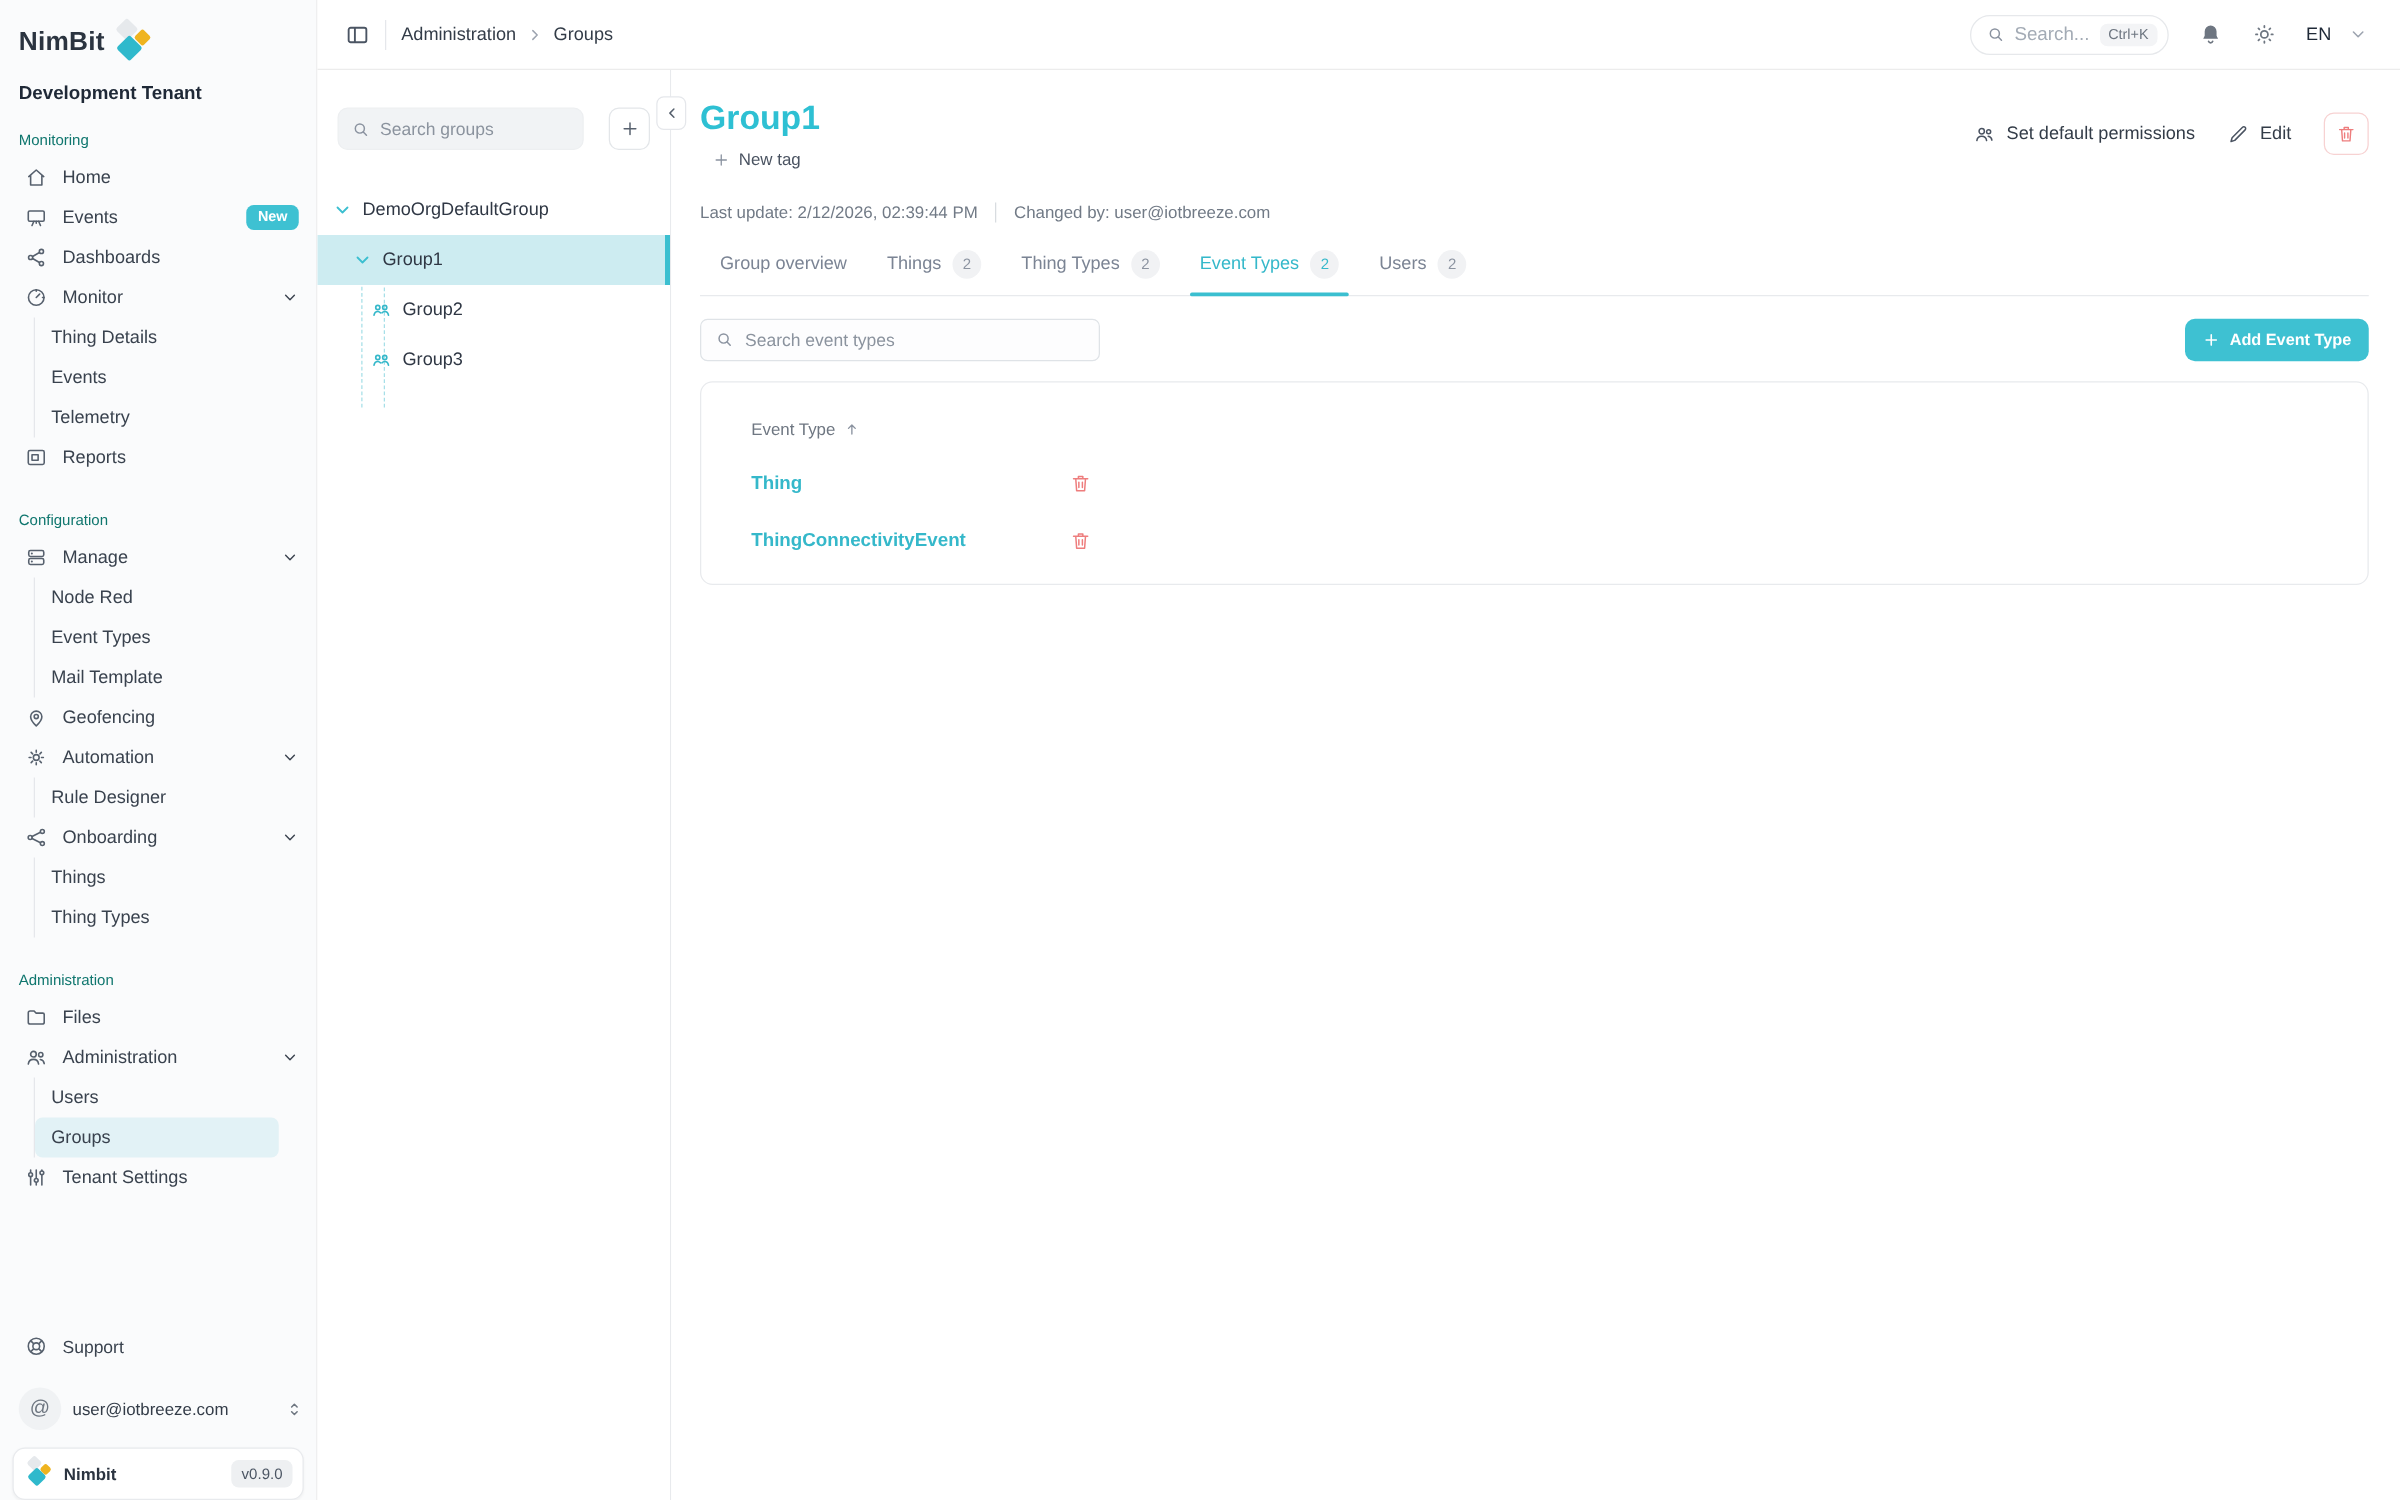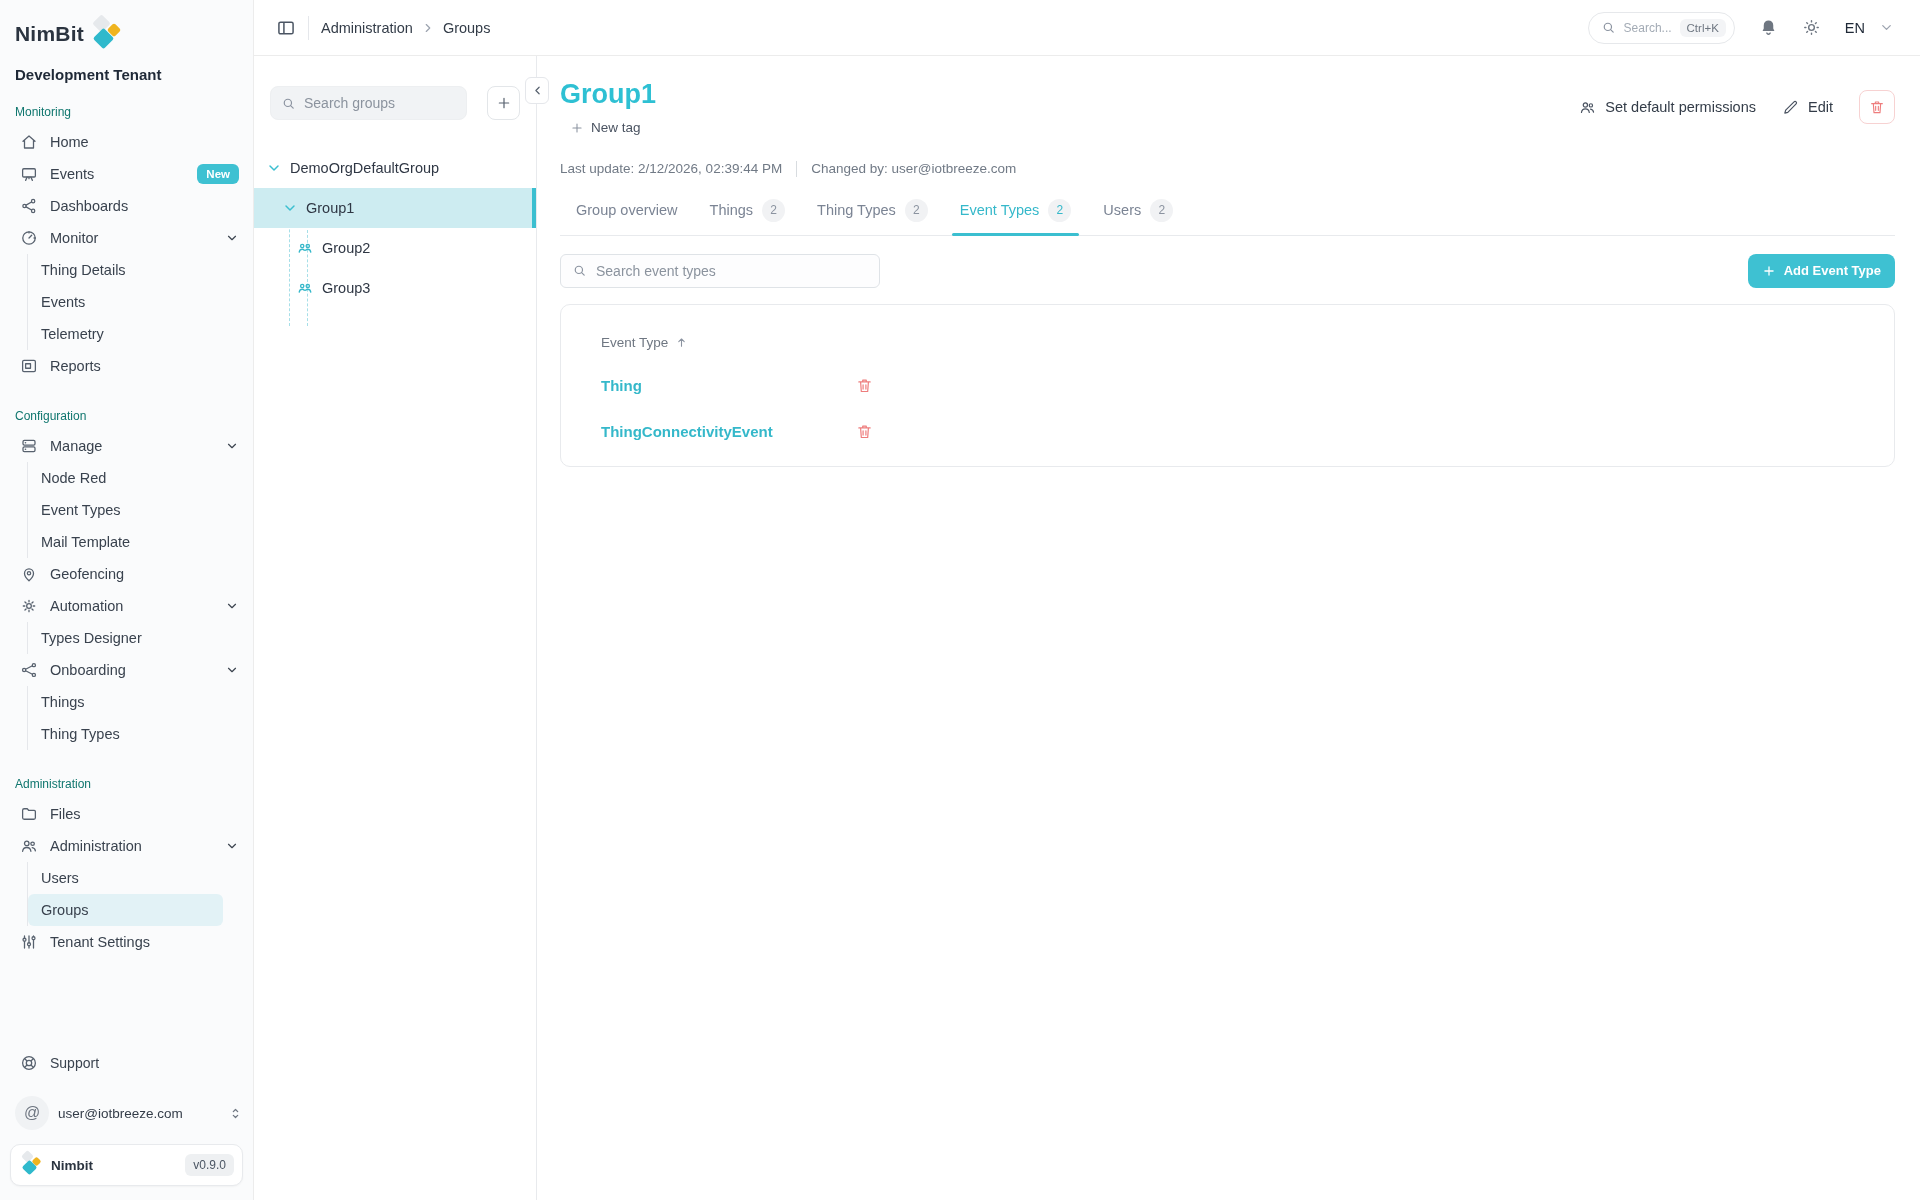--- a/index.html
+++ b/index.html
@@ -26,21 +26,21 @@
   .side-item .lbl { flex:0 1 auto; }
   .ic { width:18px; height:18px; flex:none; color:#57616e; }
   .ic svg { width:100%; height:100%; display:block; }
   .chev-r { margin-left:auto; width:14px; height:14px; color:#3c4450; }
   .badge-new { margin-left:auto; background:#3ec1d2; color:#fff; font-size:11.5px; font-weight:700;
     padding:4px 9px; border-radius:6px; }
   .side-children { margin-left:27px; border-left:1px solid #e5e7eb; }
   .side-child { height:32px; display:flex; align-items:center; padding-left:13px;
     font-size:14.5px; color:#39424e; cursor:pointer; }
   .side-child.active { background:#e2f2f6; border-radius:6px; margin-right:30px; }
-  .side-bottom { margin-top:auto; padding-bottom:14px; }
+  .side-bottom { margin-top:auto; padding-bottom:0; }
   .support-row { height:34px; display:flex; align-items:center; gap:12px; padding:0 20px;
     font-size:14px; color:#39424e; cursor:pointer; }
   .user-row { margin:16px 10px 0 15px; display:flex; align-items:center; gap:9px; cursor:pointer; }
   .avatar { width:34px; height:34px; border-radius:50%; background:#f0f2f4; color:#6e7681;
     display:flex; align-items:center; justify-content:center; font-size:16px; }
   .user-email { font-size:13.5px; color:#333c48; flex:1; }
   .unfold { width:15px; height:15px; color:#6e7681; }
   .brand-card { margin:14px 10px 0; height:42px; background:#fff; border:1px solid #e8eaed;
     border-radius:10px; box-shadow:0 1px 2px rgba(0,0,0,.04); display:flex; align-items:center;
     gap:6px; padding:0 8px 0 8px; }
@@ -55,21 +55,21 @@
   .col { flex:1; display:flex; flex-direction:column; height:1200px; }
   .topbar { height:56px; min-height:56px; border-bottom:1px solid #ececec; display:flex;
     align-items:center; padding:0 26px 0 22px; background:#fff; }
   .tb-divider { width:1px; height:24px; background:#e5e7eb; margin:0 12px; }
   .crumb { font-size:14.5px; color:#333c48; cursor:pointer; }
   .crumb-sep { width:14px; height:14px; color:#9ca3af; margin:0 8px; }
   .tb-spacer { flex:1; }
   .search-pill { height:32px; border:1px solid #e6e8eb; border-radius:16px; display:flex;
     align-items:center; gap:8px; padding:0 8px 0 12px; margin-right:24px; cursor:pointer; background:#fff; }
   .search-pill .ic { width:15px; height:15px; color:#8b93a0; }
-  .search-pill .ph { font-size:12px; color:#a3abb5; }
+  .search-pill .ph { font-size:15px; color:#a3abb5; }
   .kbd { background:#f3f4f6; border-radius:6px; font-size:11.5px; color:#6e7681; padding:3px 7px; }
   .tb-icon { width:19px; height:19px; color:#6e7681; margin-right:24px; cursor:pointer; }
   .lang { font-size:14.5px; font-weight:500; color:#1f2937; cursor:pointer; }
   .lang-chev { width:15px; height:15px; color:#9ca3af; margin-left:14px; cursor:pointer; }
 
   .workspace { flex:1; display:flex; min-height:0; }
 
   
   .tree-panel { width:283px; min-width:283px; border-right:1px solid #e8eaed; padding-top:14px;
     background:#fff; }
@@ -271,21 +271,21 @@
             </svg>
           </span>
         <span class="lbl">Automation</span>
         <span class="ic chev-r">
             <svg viewBox="0 0 24 24" fill="none" stroke="currentColor" stroke-width="2" stroke-linecap="round" stroke-linejoin="round">
               <path d="M6 9l6 6 6-6"></path>
             </svg>
           </span>
       </div>
       <div class="side-children">
-        <div class="side-child">Types Designer</div>
+        <div class="side-child">Rule Designer</div>
       </div>
 
       <div class="side-item">
         <span class="ic">
             <svg viewBox="0 0 24 24" fill="none" stroke="currentColor" stroke-width="1.7" stroke-linecap="round">
               <circle cx="5.5" cy="12" r="2.1"></circle>
               <circle cx="18.5" cy="5.5" r="2.1"></circle>
               <circle cx="18.5" cy="18.5" r="2.1"></circle>
               <path d="M7.5 11l9-4.6M7.5 13l9 4.6"></path>
             </svg>

